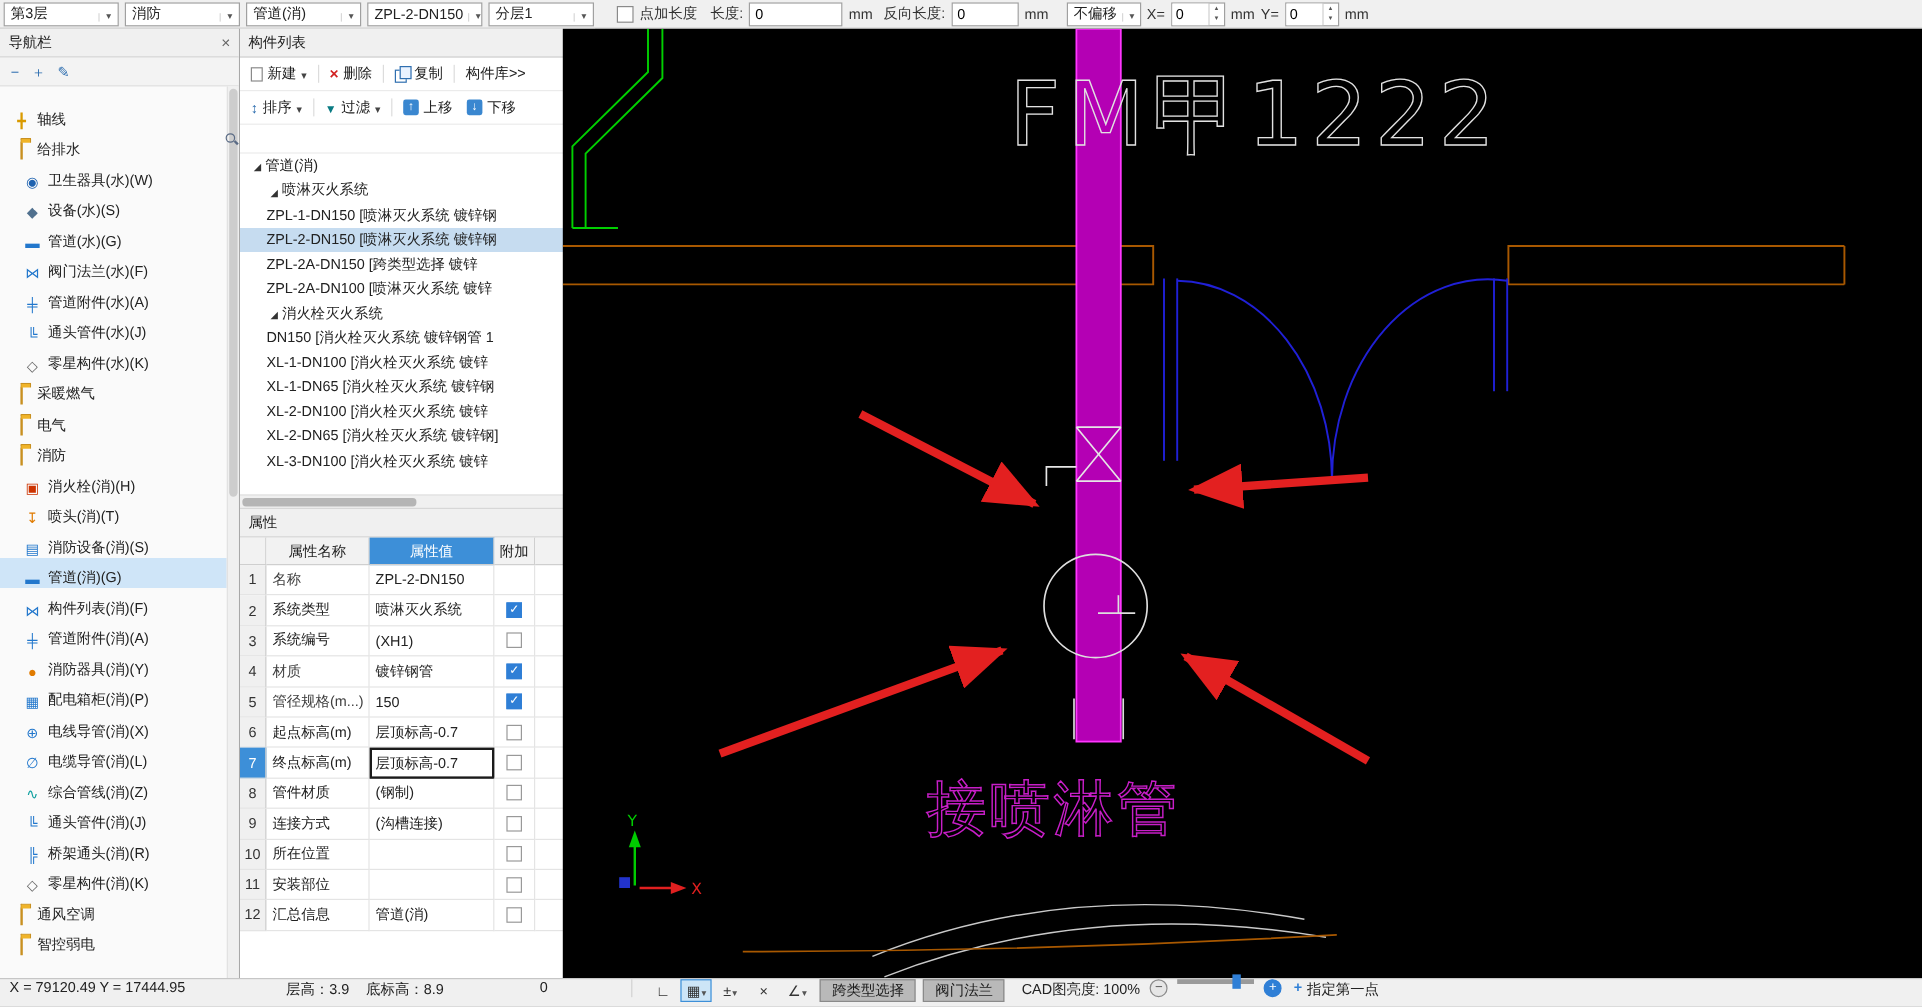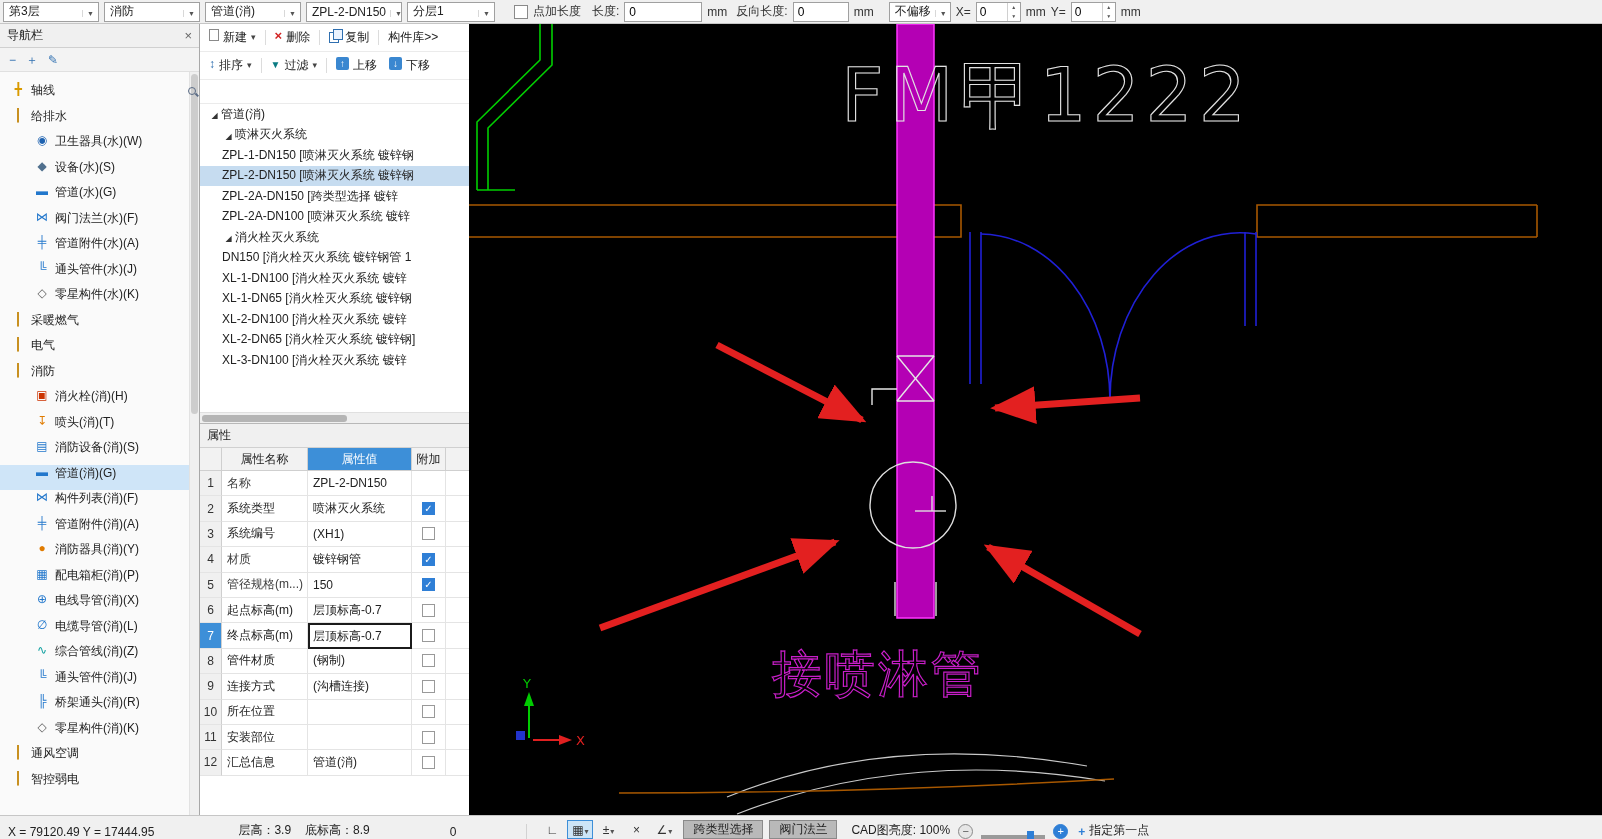--- a/index.html
+++ b/index.html
@@ -25,22 +25,22 @@
 .pclose{color:#666;font-size:13px}
 .pclose::before{content:"×"}
 
 
 .nav{position:absolute;left:0;top:24px;width:200px;height:791px;background:#fafafa;border-right:1px solid #a8a8a8;overflow:hidden}
 .navtools{height:24px;background:#f3f3f3;border-bottom:1px solid #e0e0e0;display:flex;align-items:center;gap:10px;padding:0 9px}
 .ntb{color:#2f6fb0;font-size:12px;line-height:14px}
 .navtree{position:absolute;top:48px;bottom:0;left:0;right:10px;overflow:hidden;padding-top:10px}
 .navsb{position:absolute;top:48px;bottom:0;right:0;width:10px;background:#f0f0f0;border-left:1px solid #e2e2e2}
 .navsb .thumb{position:absolute;top:2px;left:1px;width:7px;height:340px;background:#cdcdcd;border-radius:4px}
-.nrow{height:25.5px;display:flex;align-items:flex-start;gap:5px;padding-left:10px;white-space:nowrap;overflow:hidden}
-.nrow.itm{padding-left:34px}
+.nrow{height:25.5px;display:flex;align-items:flex-end;gap:5px;padding-left:10px;white-space:nowrap;overflow:hidden}
+.nrow.itm{padding-left:19px}
 .nrow.sel{background:#cfe5f8}
 .nic{flex:0 0 16px;width:16px;text-align:center;font-size:12px;line-height:14px}
 .i-folder{width:15px;height:11px;background:linear-gradient(#fbd97a,#f0b429);border:1px solid #c89020;border-radius:1px;position:relative;margin-top:3px}
 .i-folder::before{content:"";position:absolute;top:-4px;left:-1px;width:7px;height:3px;background:#f0b429;border:1px solid #c89020;border-bottom:none;border-radius:1px 1px 0 0}
 .i-axis::before{content:"╋";color:#d99a00}
 .i-fixture::before{content:"◉";color:#1e62b0}
 .i-device::before{content:"◆";color:#50708e}
 .i-pipe::before{content:"▬";color:#2277cc}
 .i-valve::before{content:"⋈";color:#2277cc}
 .i-attach::before{content:"╪";color:#2277cc}
@@ -53,21 +53,21 @@
 .i-powerbox::before{content:"▦";color:#2277cc}
 .i-wire::before{content:"⊕";color:#2277cc}
 .i-cable::before{content:"∅";color:#2277cc}
 .i-comp::before{content:"∿";color:#11a0a0}
 .i-tray::before{content:"╠";color:#2277cc}
 
 
 .mid{position:absolute;left:200px;top:24px;width:297px;height:791px;background:#fff;border-right:1px solid #888;display:flex;flex-direction:column}
 .clist{height:400px;display:flex;flex-direction:column;border-bottom:1px solid #b8b8b8}
 .ctools{height:28px;border-bottom:1px solid #ebebeb;display:flex;align-items:center;padding:0 4px;gap:2px}
-.tbtn{display:flex;align-items:flex-start;gap:4px;padding:2px 5px;white-space:nowrap}
+.tbtn{display:flex;align-items:center;gap:4px;padding:2px 5px;white-space:nowrap}
 .sep{width:1px;height:15px;background:#dcdcdc;margin:0 2px}
 .caret::before{content:"▾";color:#444;font-size:9px}
 .i-page{width:10px;height:12px;background:#fff;border:1px solid #8a8a8a}
 .i-del::before{content:"×";color:#d22222;font-weight:bold;font-size:13px;line-height:12px}
 .i-copy{position:relative;width:12px;height:13px}
 .i-copy::before{content:"";position:absolute;left:0;top:3px;width:8px;height:9px;border:1px solid #2f6fb0;background:#fff}
 .i-copy::after{content:"";position:absolute;left:4px;top:0;width:8px;height:9px;border:1px solid #2f6fb0;background:#eaf3ff}
 .i-sort::before{content:"↕";color:#2f6fb0;font-weight:bold}
 .i-filter::before{content:"▼";color:#0a7b83;font-size:10px}
 .i-upbox,.i-downbox{width:13px;height:13px;background:#3a87d0;border-radius:2px;color:#fff;font-size:10px;line-height:13px;text-align:center}
@@ -112,21 +112,21 @@
 .rtb{width:28px;height:27px;background:#2e3338;border:1px solid #51575d;color:#c7ccd1;display:flex;align-items:center;justify-content:flex-start;font-size:12px}
 .rtb.hl{color:#38c9c9;border-color:#38c9c9}
 .g-orbit::before{content:"◎";font-size:15px}
 .g-disp::before{content:"▤"}
 .g-box1::before{content:"▣"}
 .g-box2::before{content:"▢"}
 .g-diam::before{content:"◇"}
 .g-table::before{content:"▦"}
 
 
-.status{position:absolute;left:0;bottom:0;width:1602px;height:24px;background:#f0f0f0;border-top:1px solid #c6c6c6;display:flex;align-items:flex-end;white-space:nowrap}
+.status{position:absolute;left:0;bottom:0;width:1602px;height:24px;background:#f0f0f0;border-top:1px solid #c6c6c6;display:flex;align-items:flex-start;white-space:nowrap}
 .sitem{margin-left:14px}
 .ssep{width:1px;height:15px;background:#d2d2d2;margin:0 10px}
 .sicon{width:26px;height:19px;border:1px solid transparent;display:flex;align-items:center;justify-content:center;color:#333;margin-left:2px}
 .sicon.pressed{background:#cde5f7;border-color:#3d8fd8}
 .sicon .dv::before{content:"▾";font-size:8px;color:#555;margin-left:1px}
 .g-ortho::before{content:"∟"}
 .g-grid::before{content:"▦"}
 .g-pm::before{content:"±"}
 .g-x::before{content:"×"}
 .g-ang::before{content:"∠"}
@@ -320,20 +320,24 @@
           <span>智控弱电</span>
         </div>
     </div>
     <div class="navsb">
         <div class="thumb"></div>
       </div>
   </div>
 
   <div class="mid">
     <div class="clist">
+      <div class="phead">
+        <span>构件列表</span>
+        <span class="pclose"></span>
+      </div>
       <div class="ctools">
         <div class="tbtn">
             <span class="i-page"></span>
             <span>新建</span>
             <span class="caret"></span>
           </div>
         <div class="sep"></div>
         <div class="tbtn">
             <span class="i-del"></span>
             <span>删除</span>

